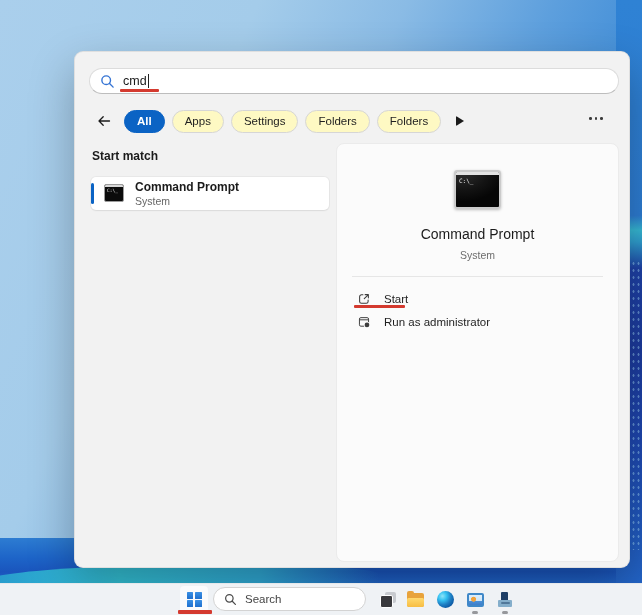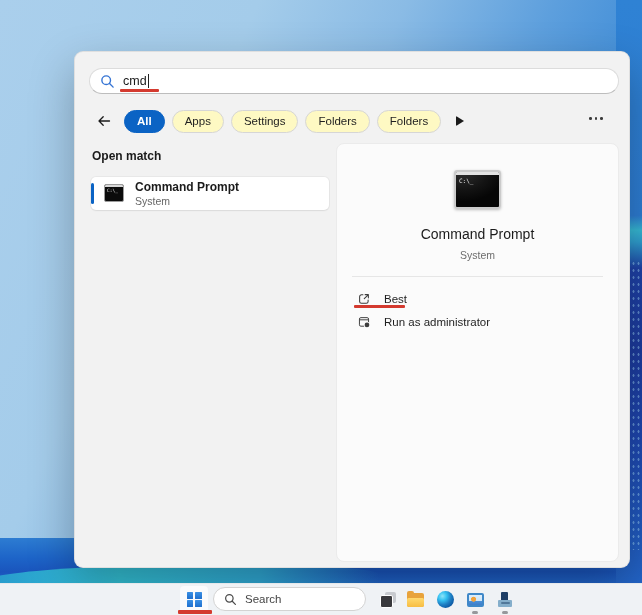--- a/index.html
+++ b/index.html
@@ -149,21 +149,21 @@
     <div class="pill">Folders</div>
     <div class="pill">Folders</div>
     <div class="expand-tri"></div>
     <div class="more-dots">
         <i></i>
         <i></i>
         <i></i>
       </div>
   </div>
 
-  <div class="section-label">Open match</div>
+  <div class="section-label">Start match</div>
 
   <div class="best-match">
     <div class="accent-bar"></div>
     <div class="bm-icon cmd-icon cmd-sm">
       <div class="bar"></div>
         <span class="glyph">C:\_</span>
     </div>
     <div class="bm-text">
       <div class="bm-title">Command Prompt</div>
       <div class="bm-sub">System</div>
@@ -178,21 +178,21 @@
     <div class="pv-title">Command Prompt</div>
     <div class="pv-sub">System</div>
     <div class="pv-divider"></div>
 
     <div class="actions">
       <div class="action-row">
         <svg width="14" height="14" viewBox="0 0 16 16">
           <path d="M6.8 3.2 H5.1 C3.95 3.2 3 4.15 3 5.3 v5.5 c0 1.15.95 2.1 2.1 2.1 h5.5 c1.15 0 2.1-.95 2.1-2.1 V9.1" fill="none" stroke="#3d3d3d" stroke-width="1.2" stroke-linecap="round"></path>
           <path d="M9.3 3 H13 v3.7 M12.8 3.2 L8.3 7.7" fill="none" stroke="#3d3d3d" stroke-width="1.2" stroke-linecap="round" stroke-linejoin="round"></path>
         </svg>
-        <span class="action-label">Best</span>
+        <span class="action-label">Start</span>
       </div>
       <div class="action-row">
         <svg width="14" height="14" viewBox="0 0 16 16">
           <rect x="2.8" y="3" width="10.4" height="9.8" rx="1.6" fill="none" stroke="#3d3d3d" stroke-width="1.1"></rect>
           <line x1="3" y1="5.5" x2="13" y2="5.5" stroke="#3d3d3d" stroke-width="1.1"></line>
           <circle cx="11.4" cy="11.4" r="3.6" fill="#fbfbfb"></circle>
           <circle cx="11.4" cy="11.4" r="2.7" fill="#3d3d3d"></circle>
         </svg>
         <span class="action-label">Run as administrator</span>
       </div>

